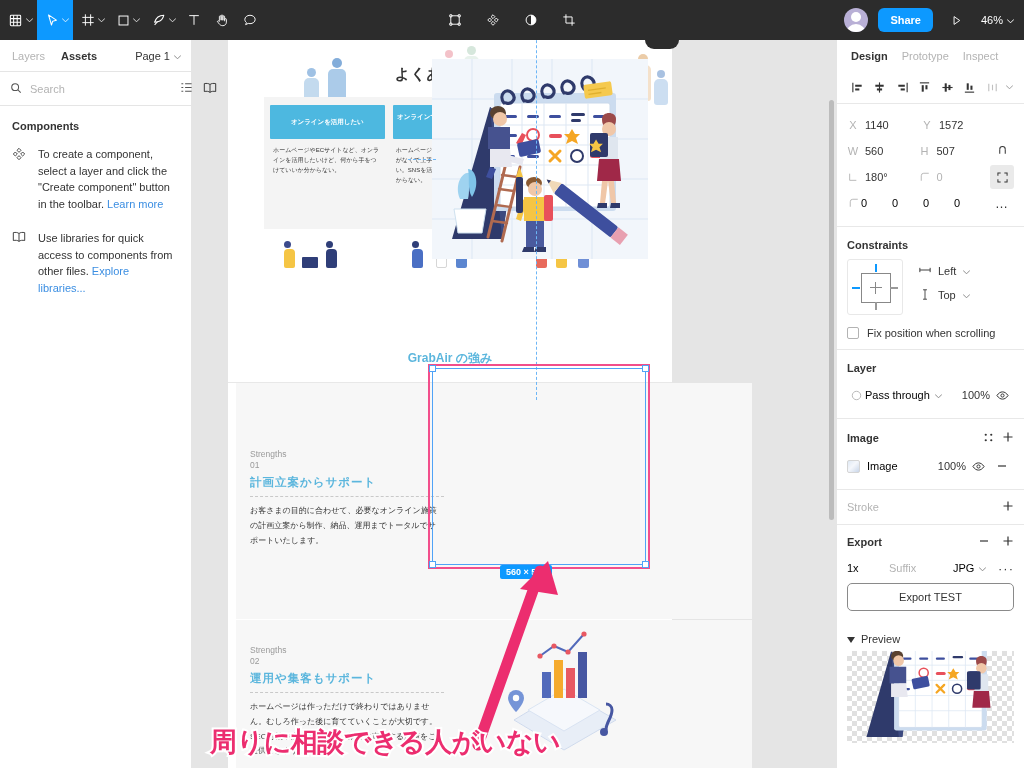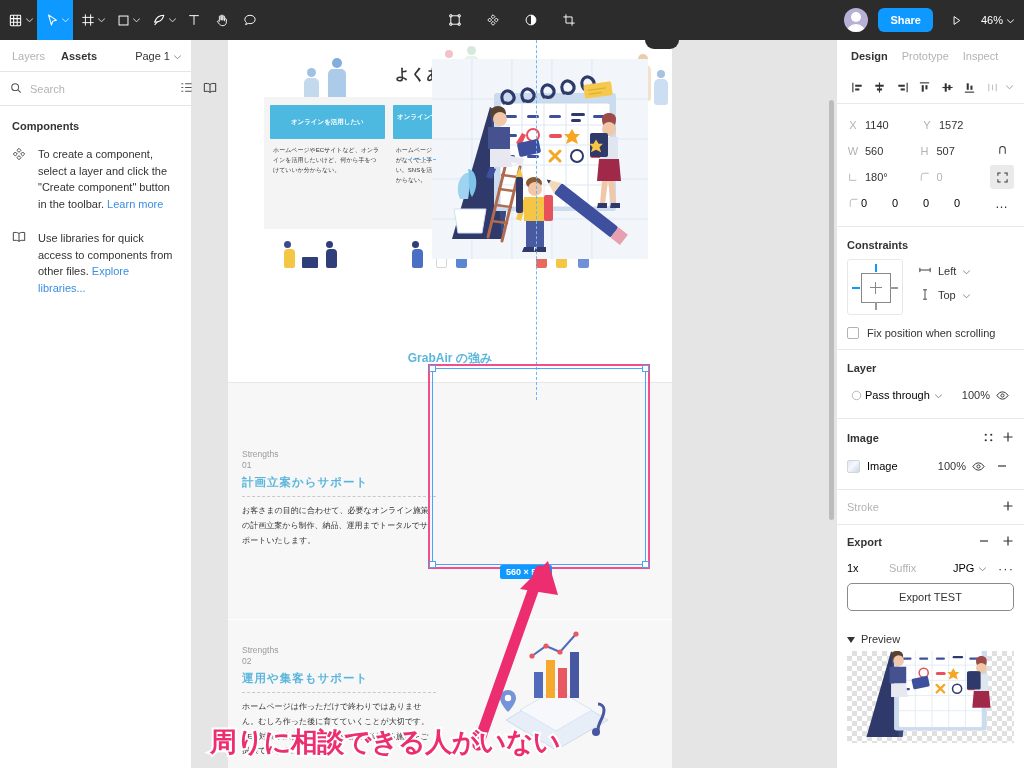--- a/index.html
+++ b/index.html
@@ -142,21 +142,21 @@
   .bgfig .b { border-radius: 5px 5px 3px 3px; margin-top: 1px; }
 
   .strengths-title {
     position: absolute; left: 0; right: 0; top: 310px; text-align: center;
     font-size: 12px; color: #5bb6dd; font-weight: bold;
   }
   .sec-divider {
     position: absolute; left: 0; top: 342px; width: 444px; height: 1px;
     background: #e8e8e8;
   }
-  .strength-block { position: absolute; left: 0; width: 444px; background: #f7f7f7; }
+  .strength-block { position: absolute; left: 8px; width: 516px; background: #f7f7f7; }
   .s1 { top: 343px; height: 236px; }
   .s2 { top: 580px; height: 148px; }
   .s-text { position: absolute; left: 14px; width: 194px; }
   .s-kicker { font-size: 8.5px; color: #9a9a9a; line-height: 1.35; }
   .s-title {
     font-size: 11.5px; color: #5bb6dd; font-weight: bold; letter-spacing: 1px;
     padding: 3px 0 6px 0;
   }
   .s-dash { border-top: 1px dashed #c9c9c9; margin-bottom: 7px; }
   .s-body { font-size: 8px; color: #333; line-height: 1.85; }

